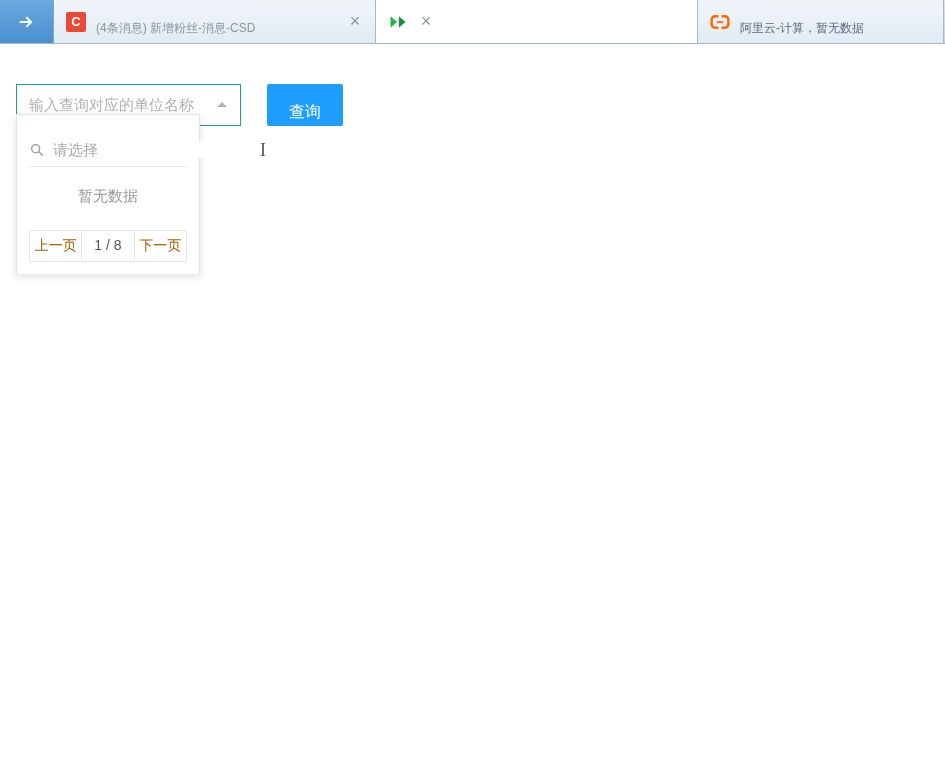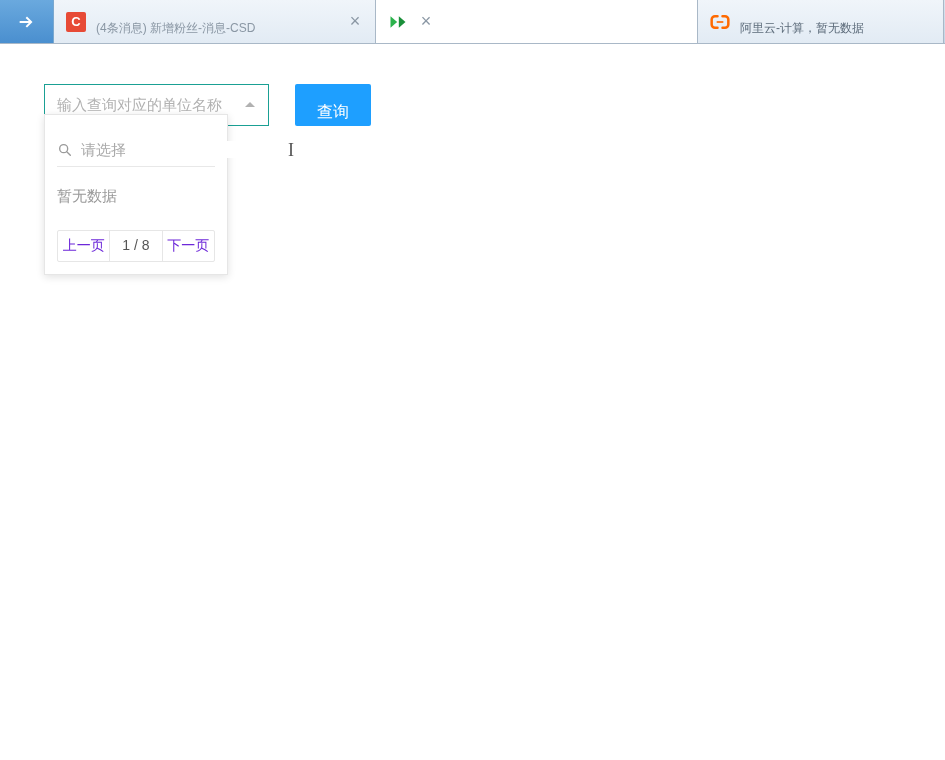--- a/index.html
+++ b/index.html
@@ -69,21 +69,20 @@
     .fav-c {
       background:#e74a36;color:#fff;border-radius:2px;
     }
     .fav-xm svg { display:block; }
     .fav-ali svg { display:block; }
 
     
     .page {
       padding: 40px 0 0 16px;
       position: relative;
-      margin-left: 28px;
     }
     .query-row {
       display:flex;
       gap: 26px;
       align-items:flex-start;
     }
     .select-wrap { position:relative; }
     .select-box {
       width: 225px;
       height: 42px;
@@ -126,37 +125,37 @@
       padding: 4px 0 8px 0;
     }
     .dd-search svg { flex:0 0 16px; display:block; }
     .dd-search-input {
       flex:1; border:none; outline:none;
       font-size:15px;
       color:#666;
     }
     .dd-search-input::placeholder { color:#aaa; }
     .dd-empty {
-      text-align:left;
+      text-align:center;
       color:#999;
       font-size:15px;
       padding: 20px 0 24px 0;
     }
     .dd-pager {
       display:flex;
       border:1px solid #e6e6e6;
       border-radius:2px;
       overflow:hidden;
     }
     .dd-pager > div {
       flex:1;
       text-align:center;
       padding:6px 0;
       font-size:14px;
-      color:#6d28d9;
+      color:#a16207;
       cursor:not-allowed;
       user-select:none;
     }
     .dd-pager > div + div { border-left:1px solid #e6e6e6; }
     .dd-pager .page-num { color:#555; cursor:default; }
   </style>
 </head>
 <body>
 
 <div class="tab-bar">

